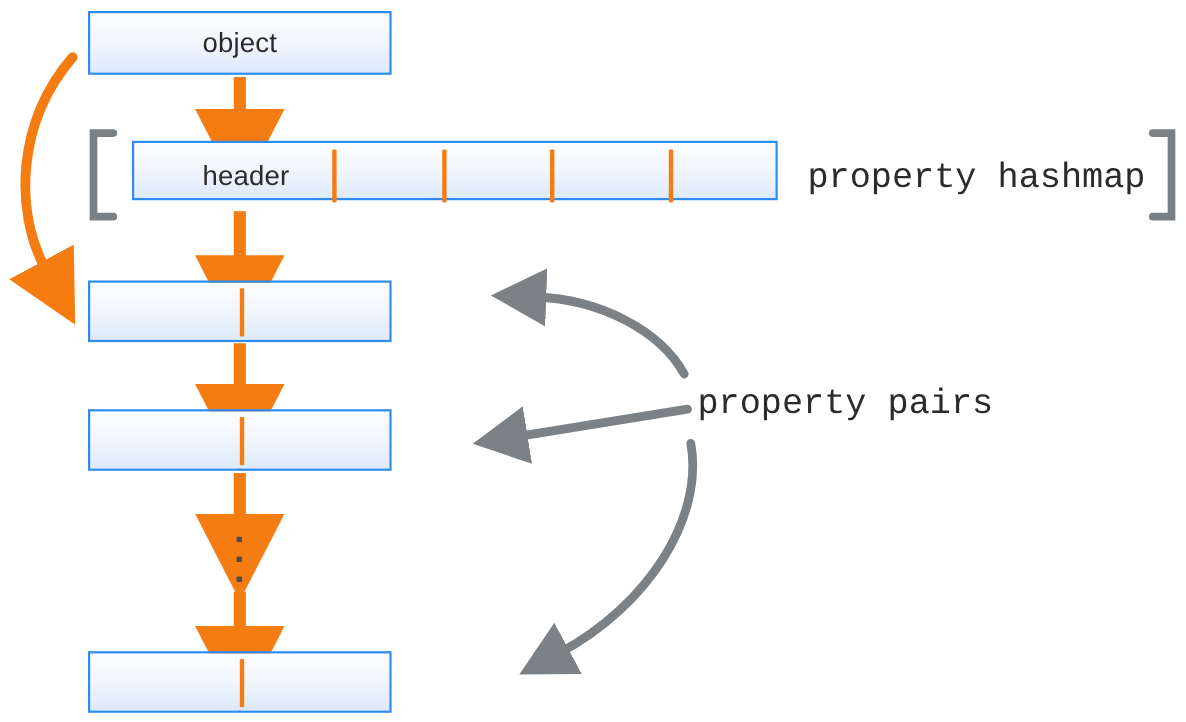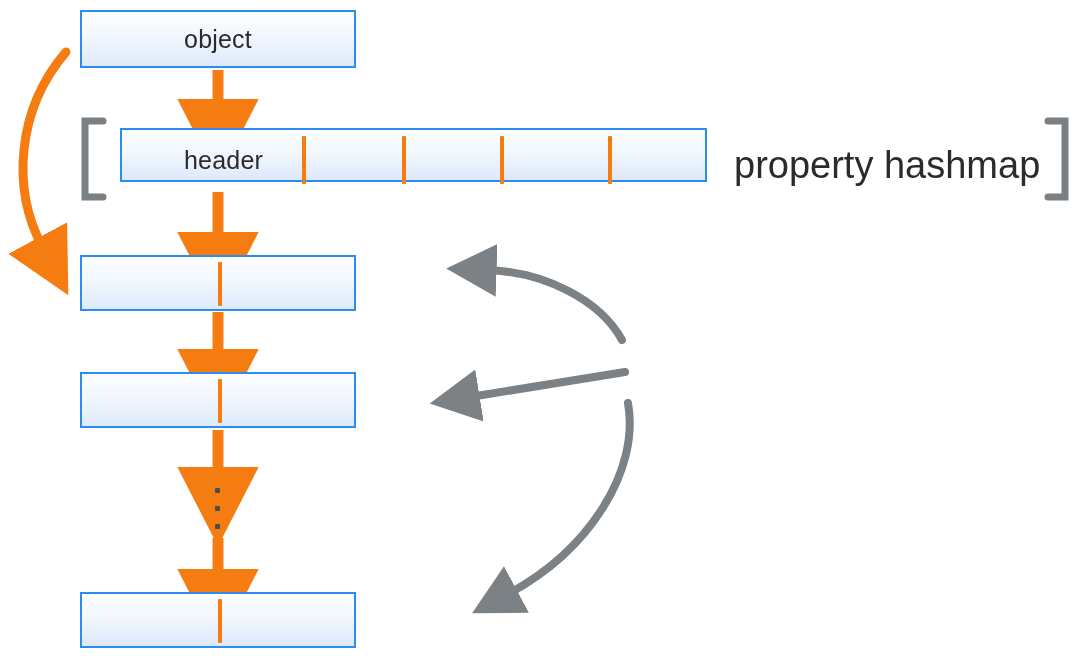--- a/index.html
+++ b/index.html
@@ -45,25 +45,25 @@
     font-family: "Liberation Sans", sans-serif;
   }
   .tick {
     position: absolute;
     width: 4px;
     background: #f57c11;
     border-radius: 1px;
   }
   .side-label {
     position: absolute;
-    font-size: 38px;
+    font-size: 32px;
     color: #2b2b2b;
     line-height: 1;
     white-space: nowrap;
-    font-family: Liberation Sans, sans-serif;
+    font-family: Liberation Mono, monospace;
   }
   .ellipsis-dot {
     position: absolute;
     width: 5px;
     height: 5px;
     background: #4d4d4d;
     border-radius: 1px;
   }
 </style>
 </head>
@@ -132,14 +132,15 @@
     <span class="ellipsis-dot" style="left:215px; top:506px;"></span>
     <span class="ellipsis-dot" style="left:215px; top:524px;"></span>
   </div>
 
   <div class="box" style="left:80px; top:592px; width:276px; height:56px;">
     <span class="tick" style="left:136px; top:5px; height:44px;"></span>
   </div>
 
   <span class="side-label" style="left:734px; top:146px;">property hashmap</span>
 
+  <span class="side-label" style="left:634px; top:351px;">property pairs</span>
 
 </div>
 
 </body></html>

